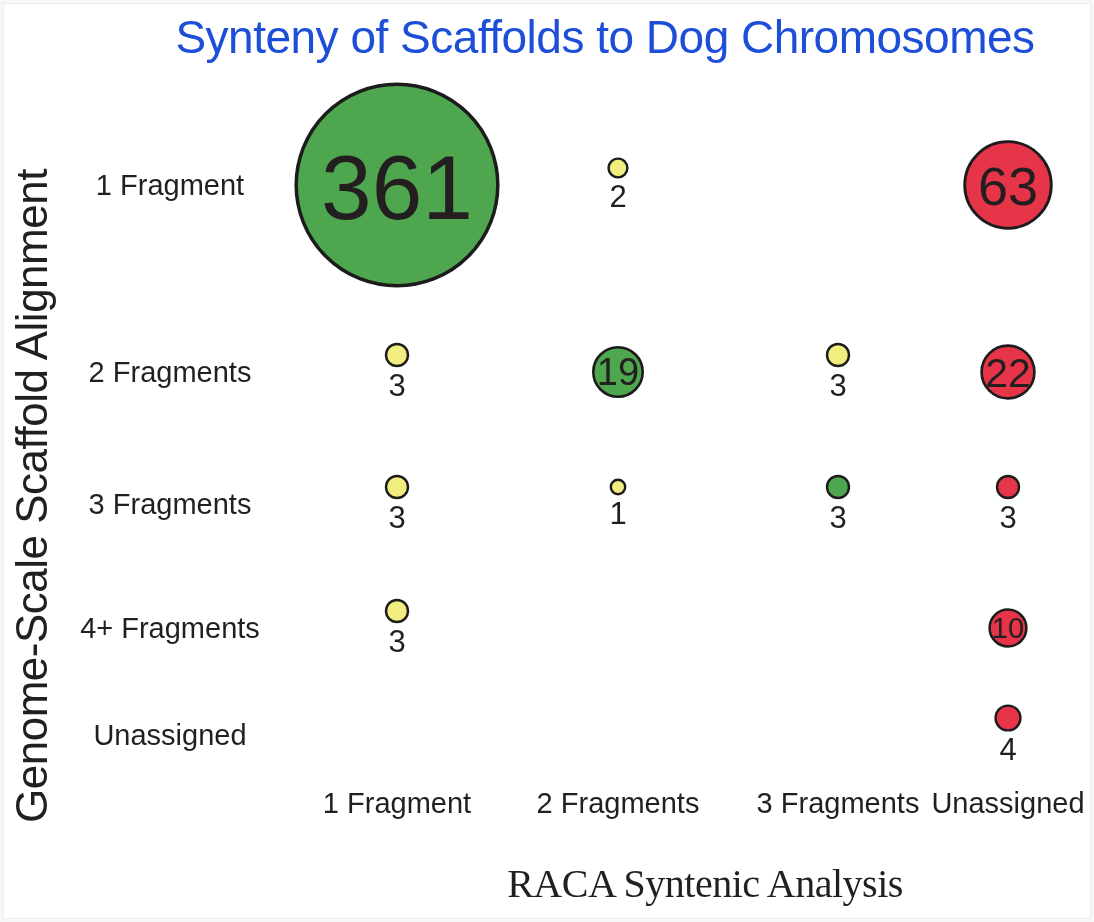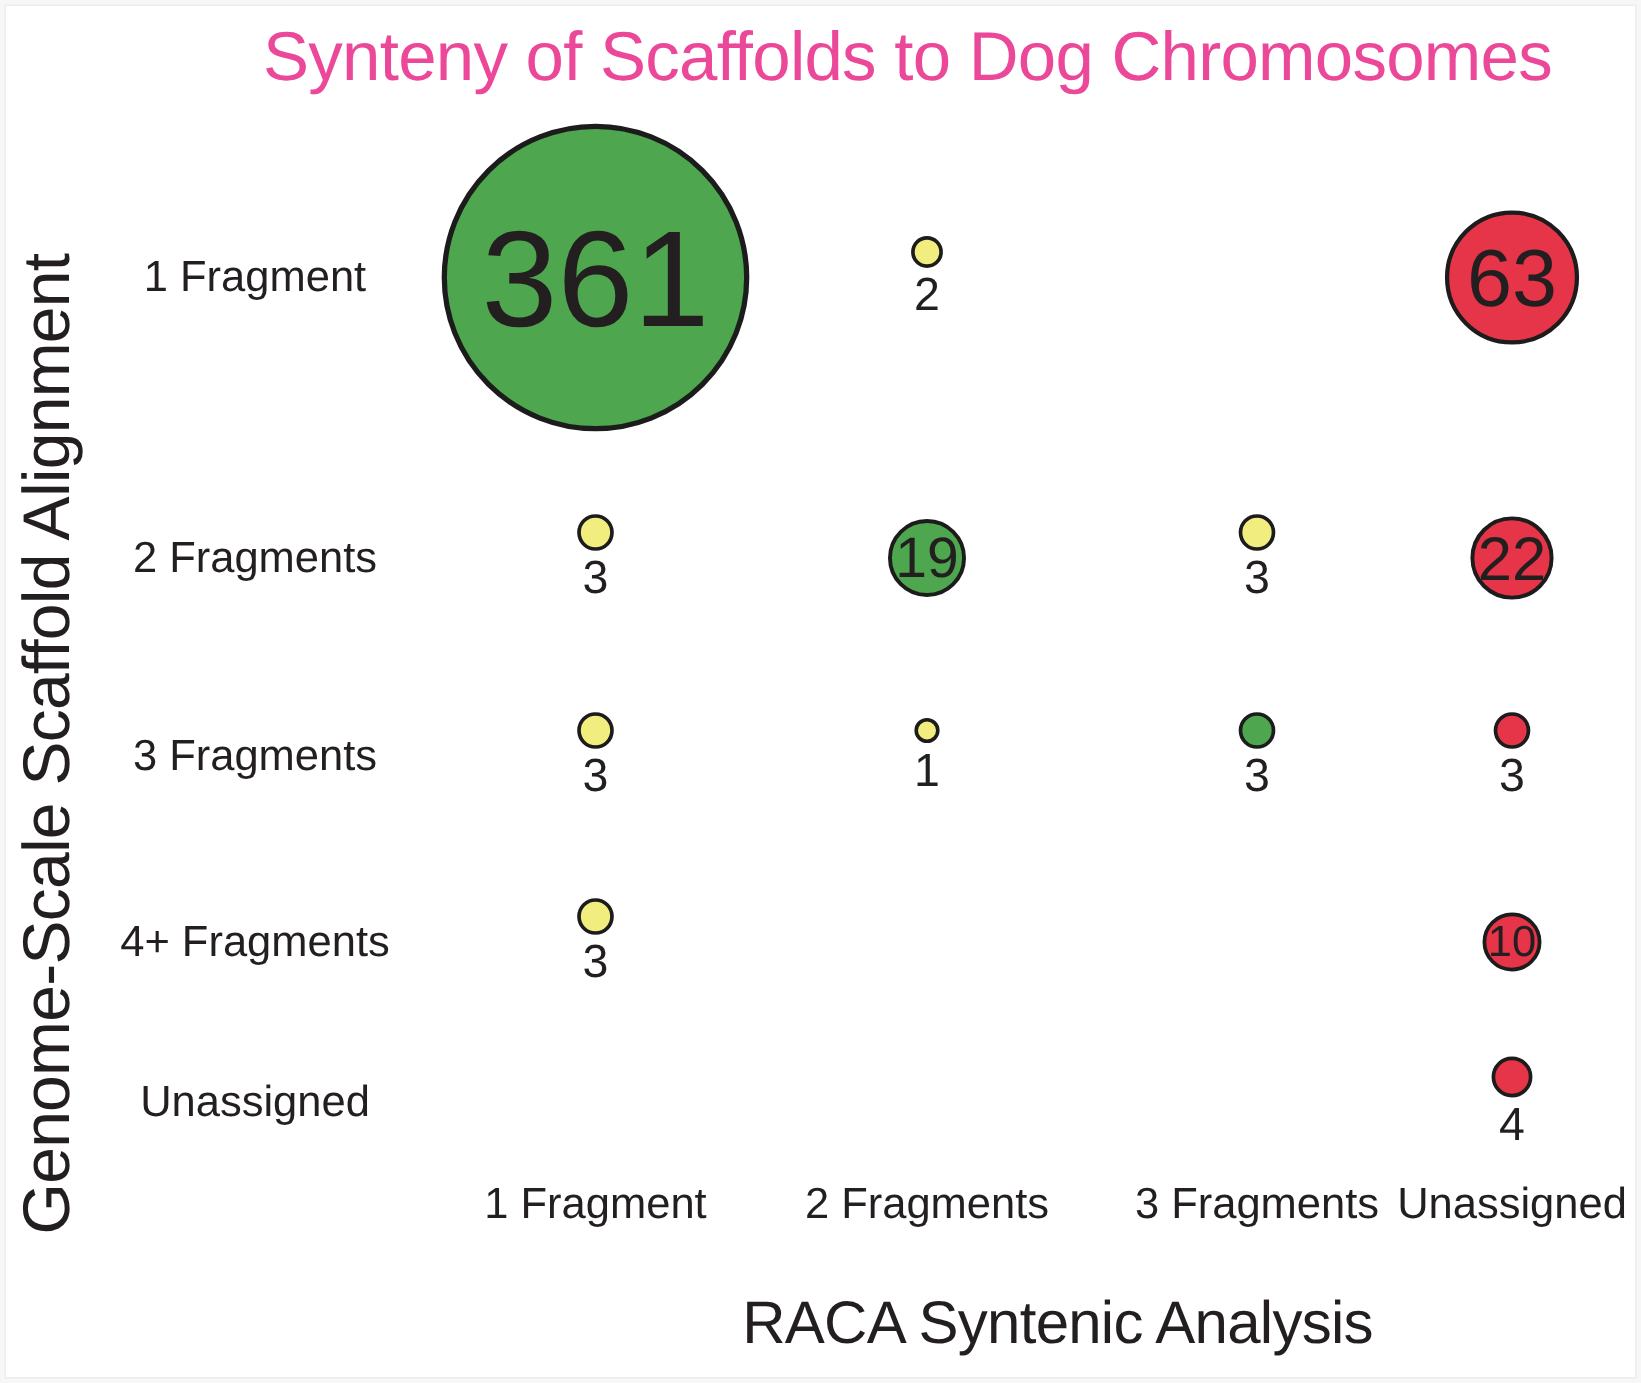--- a/index.html
+++ b/index.html
@@ -17,21 +17,21 @@
     background: #ffffff;
     box-shadow: inset 0 0 0 3px #f7f7f7, inset 0 0 0 4px #ededed;
   }
   .chart-title {
     position: absolute;
     top: 10px;
     left: 120px;
     right: 4px;
     text-align: center;
     font-size: 46px;
-    color: #ec4899;
+    color: #1d4ed8;
     letter-spacing: -0.5px;
     white-space: nowrap;
   }
   .y-axis-title {
     position: absolute;
     left: -403px;
     top: 467px;
     width: 870px;
     height: 58px;
     line-height: 58px;
@@ -45,20 +45,21 @@
   .x-axis-title {
     position: absolute;
     top: 860px;
     left: 316px;
     right: 0;
     text-align: center;
     font-size: 40px;
     color: #231f20;
     letter-spacing: -0.5px;
     white-space: nowrap;
+    font-family: Liberation Serif, serif;
   }
   svg { position: absolute; inset: 0; }
 </style>
 </head>
 <body>
 
 <div class="frame">
   <div class="chart-title">Synteny of Scaffolds to Dog Chromosomes</div>
 
   <div class="y-axis-title">Genome-Scale Scaffold Alignment</div>

